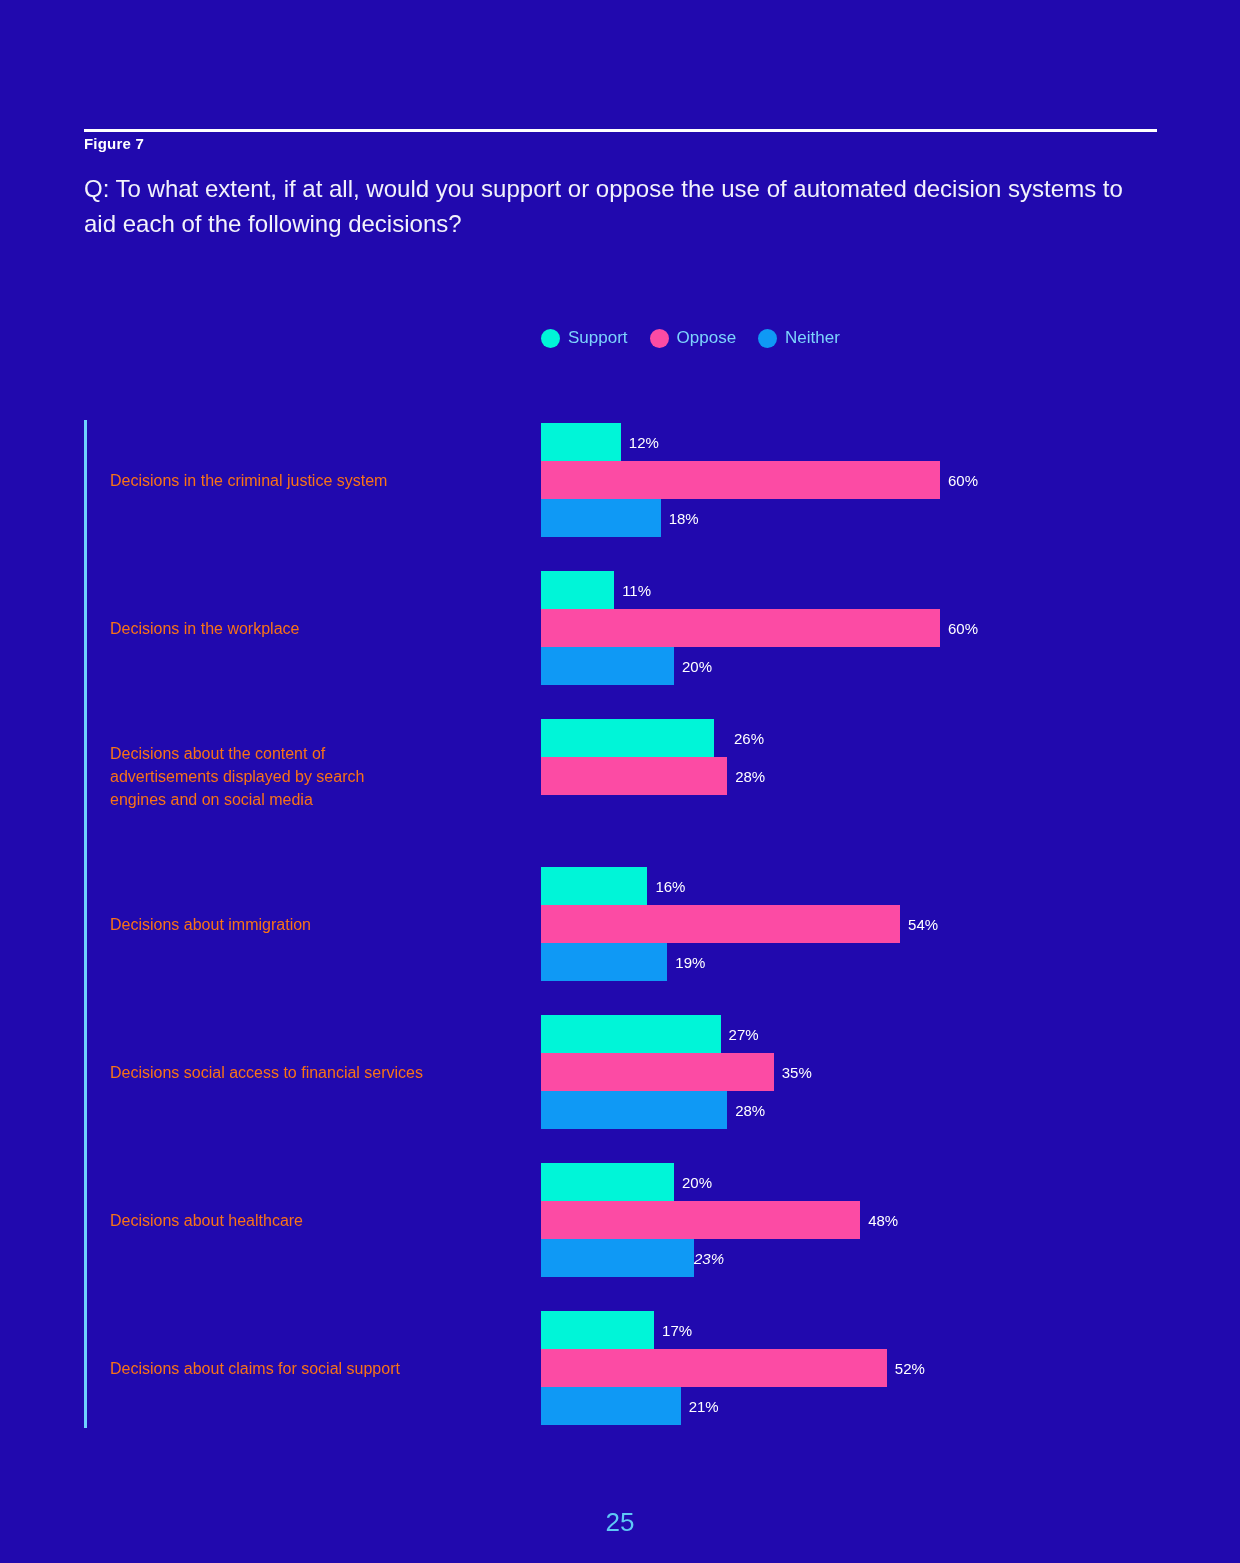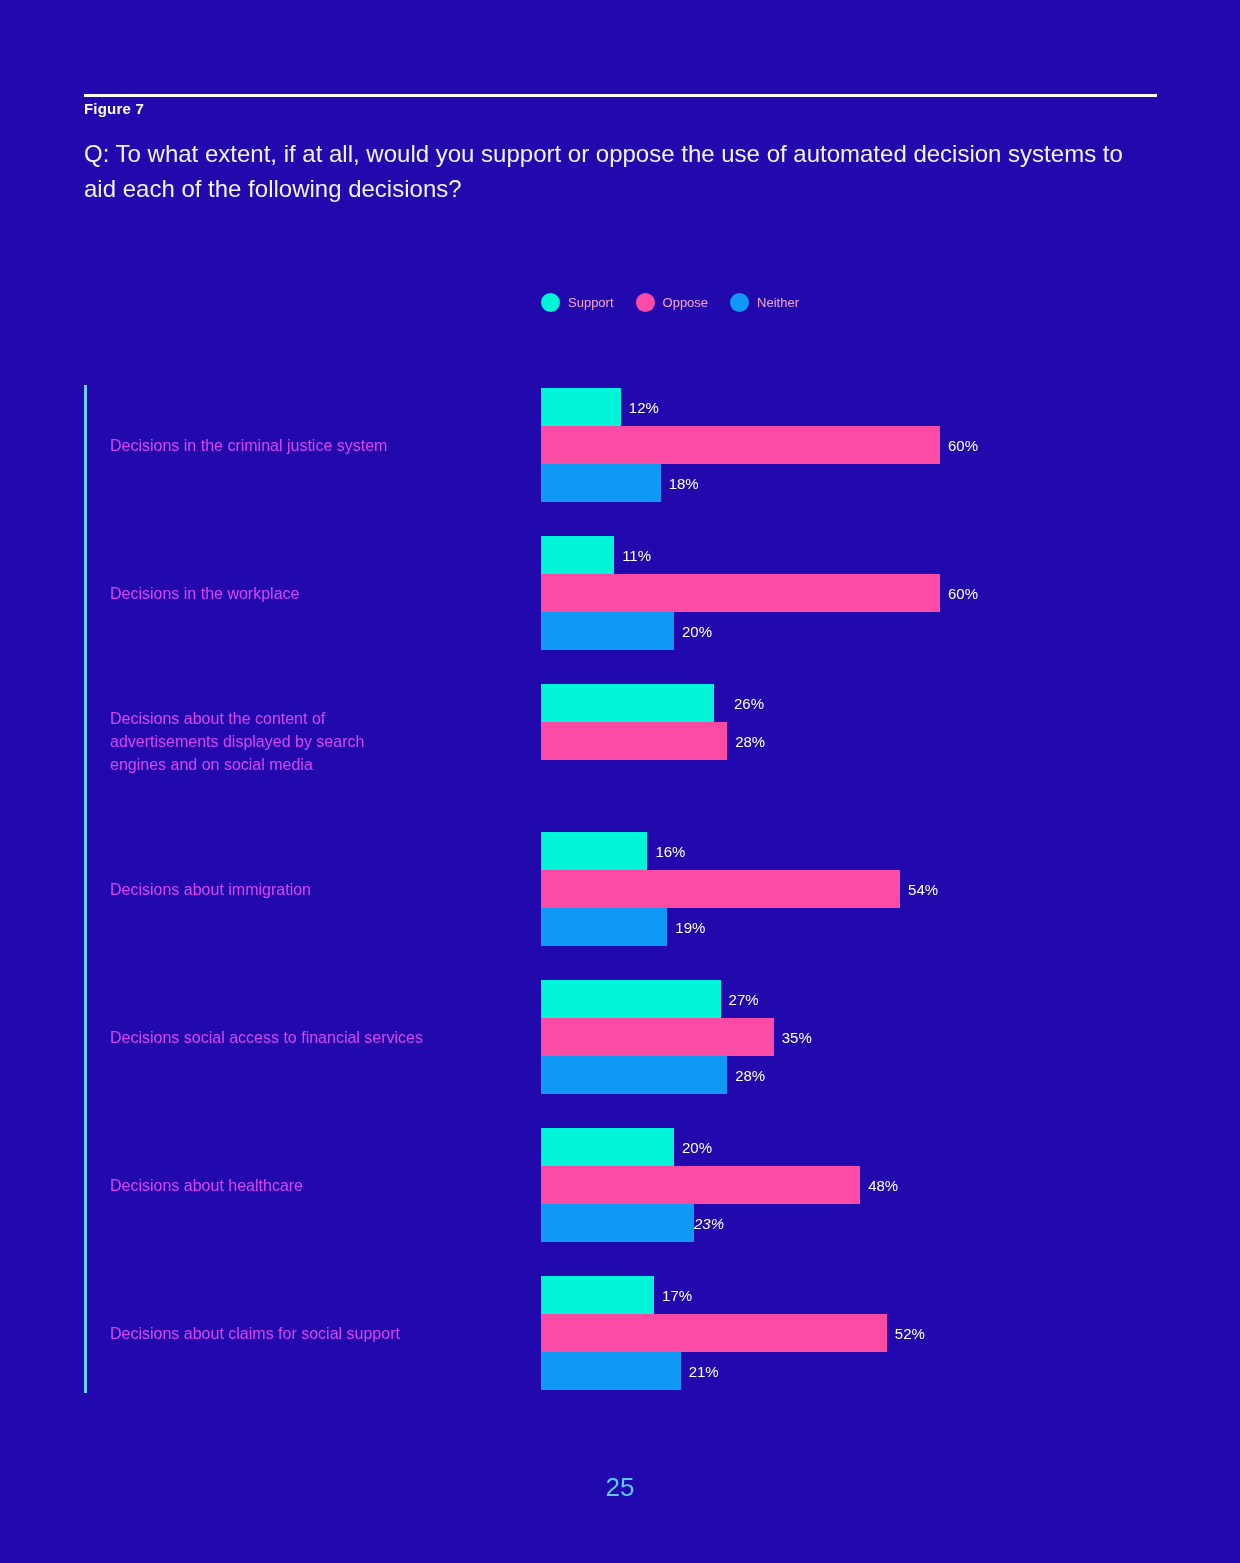--- a/index.html
+++ b/index.html
@@ -12,20 +12,21 @@
     background: #2109ae;
     font-family: "Liberation Sans", sans-serif;
     overflow: hidden;
     position: relative;
     -webkit-font-smoothing: antialiased;
   }
 
   .page {
     position: absolute;
     inset: 0;
+    margin-top: 35px;
   }
 
   
   .top-rule {
     position: absolute;
     left: 84px;
     top: 94px;
     width: 1073px;
     height: 3px;
     background: #ffffff;
@@ -65,22 +66,22 @@
     gap: 8px;
   }
   .legend-dot {
     width: 19px;
     height: 19px;
     border-radius: 50%;
     display: block;
     flex: 0 0 auto;
   }
   .legend-text {
-    font-size: 13px;
-    color: #f9a8d4;
+    font-size: 17px;
+    color: #7dd3fc;
     white-space: nowrap;
   }
 
   
   .chart {
     position: absolute;
     left: 84px;
     top: 385px;
     width: 1075px;
     height: 1008px;
@@ -100,21 +101,21 @@
     height: 114px;
   }
   .group-label {
     position: absolute;
     left: 26px;
     width: 420px;
     top: 50%;
     transform: translateY(-50%);
     font-size: 16px;
     line-height: 23px;
-    color: #d946ef;
+    color: #f97316;
   }
   .bars {
     position: absolute;
     left: 457px;
     top: 0;
     width: 618px;
     height: 114px;
   }
   .bar-row {
     position: absolute;

